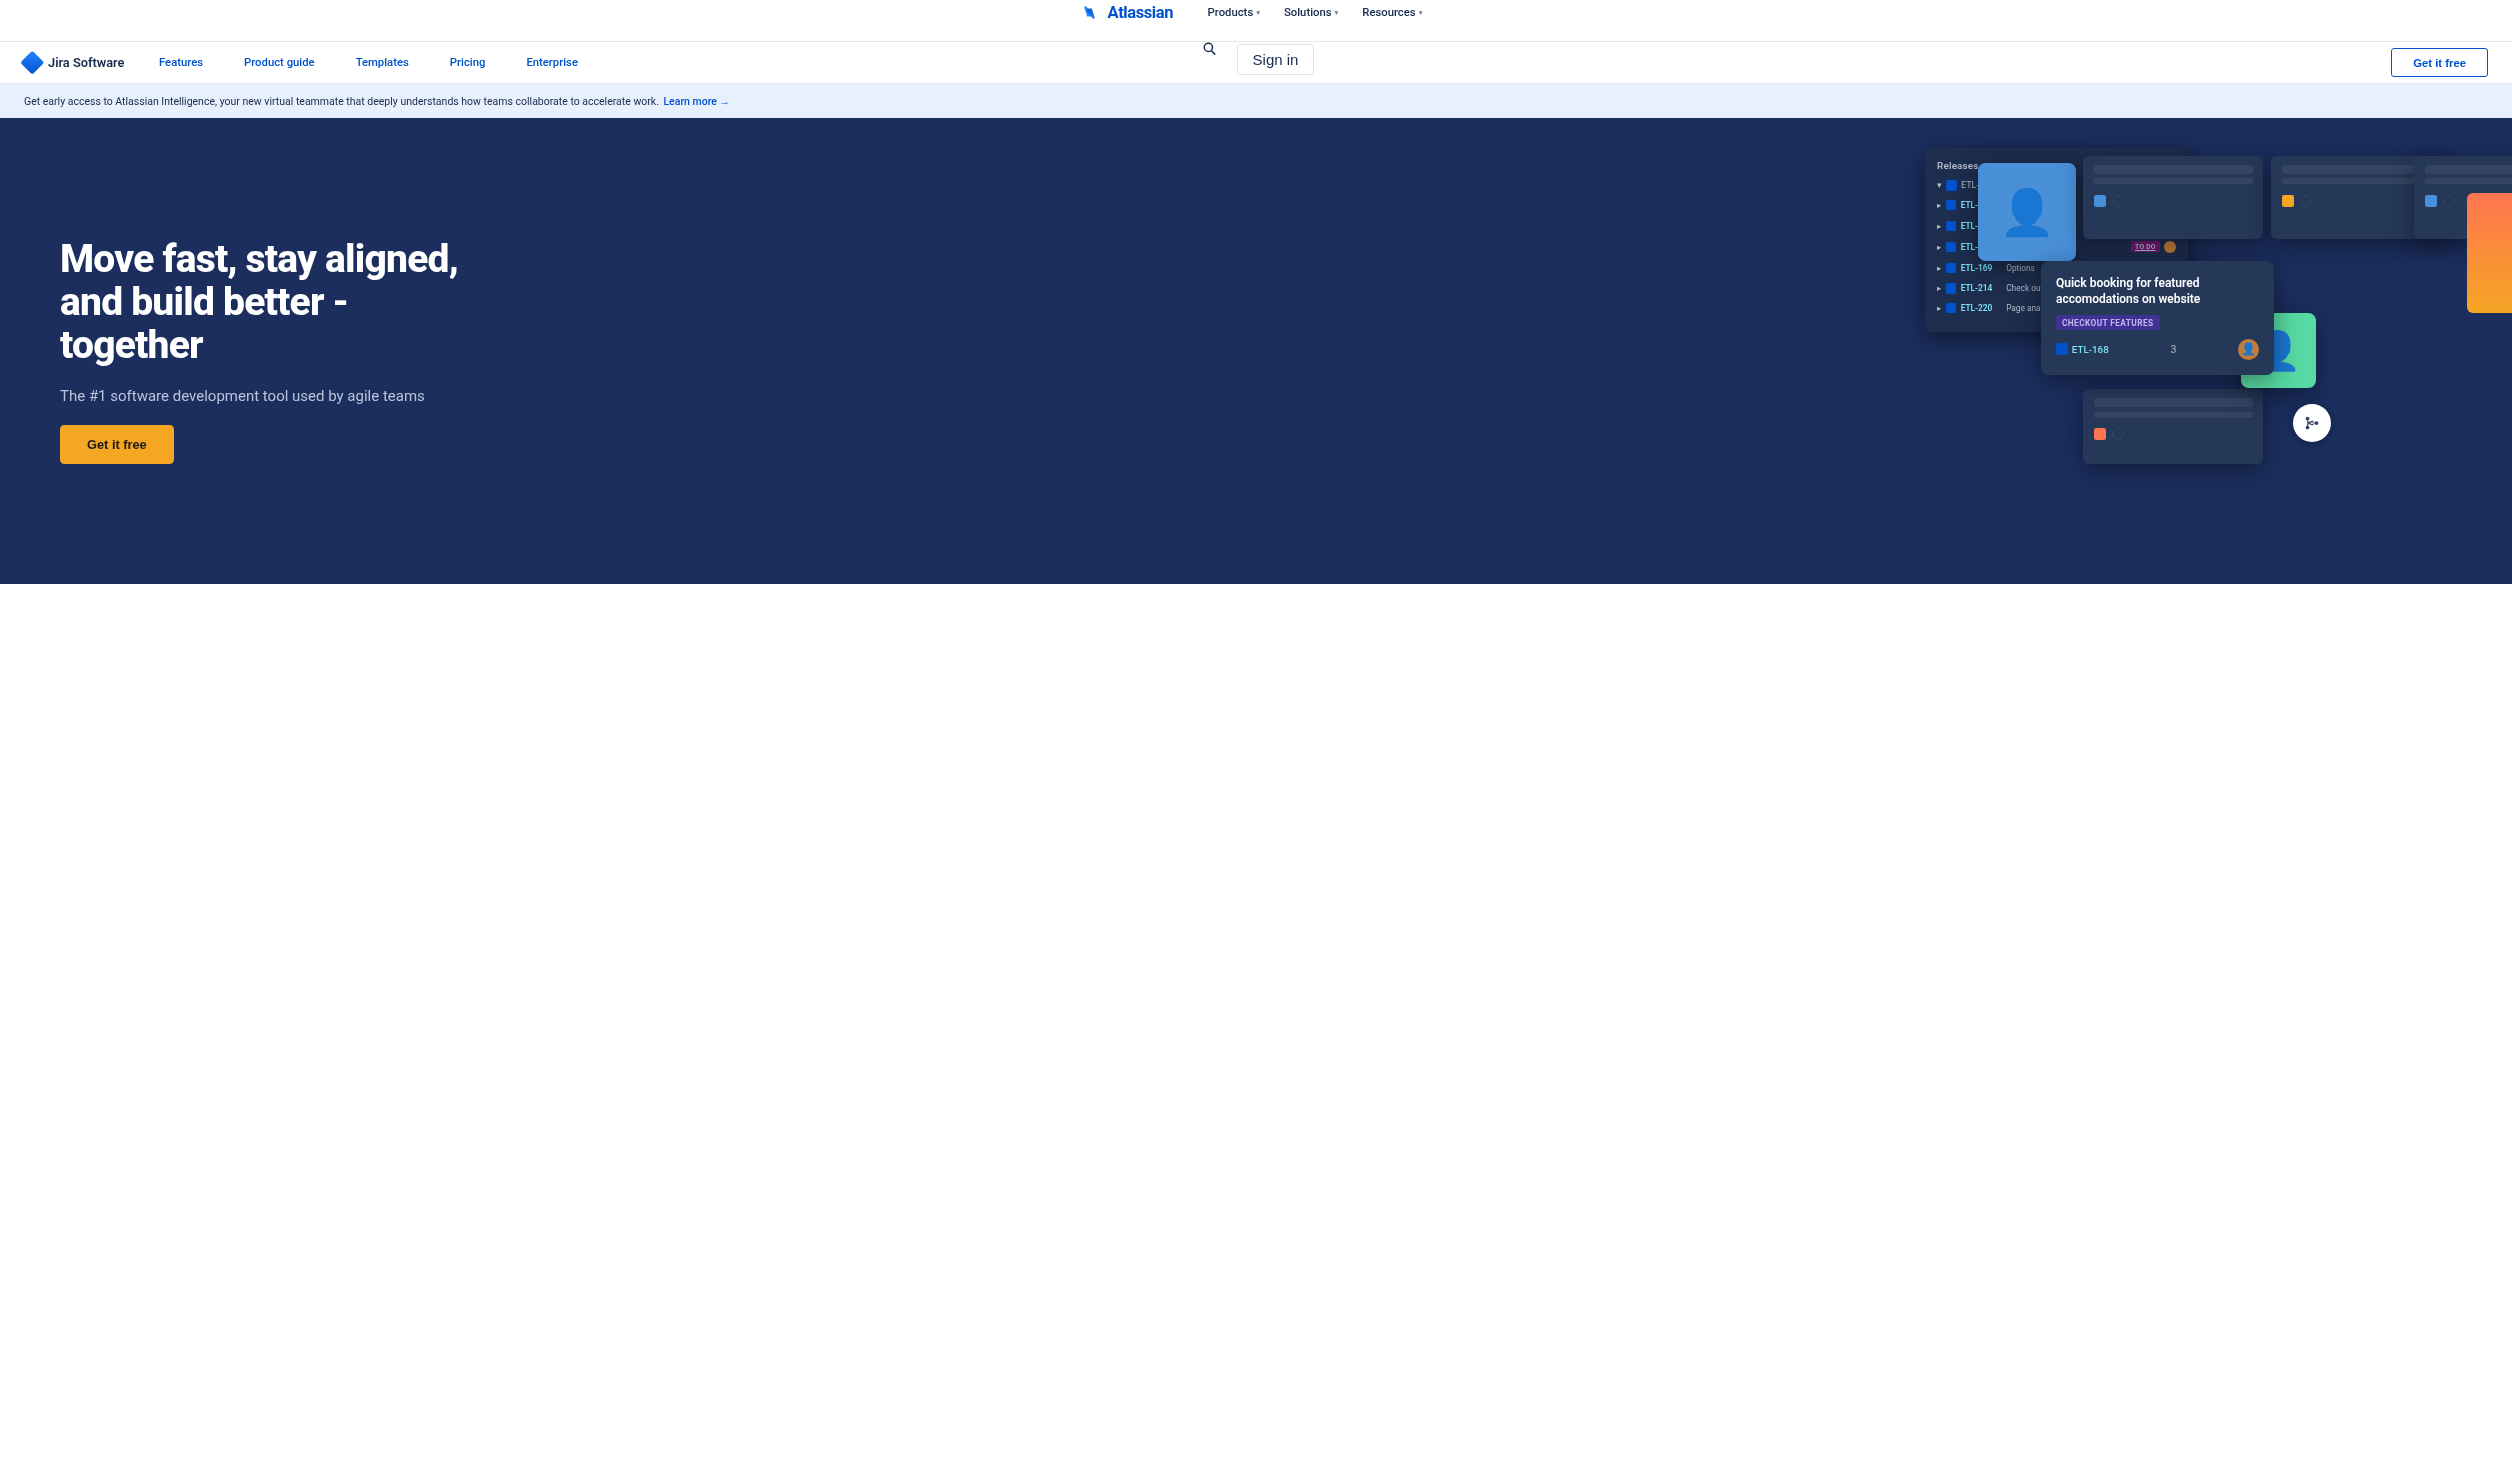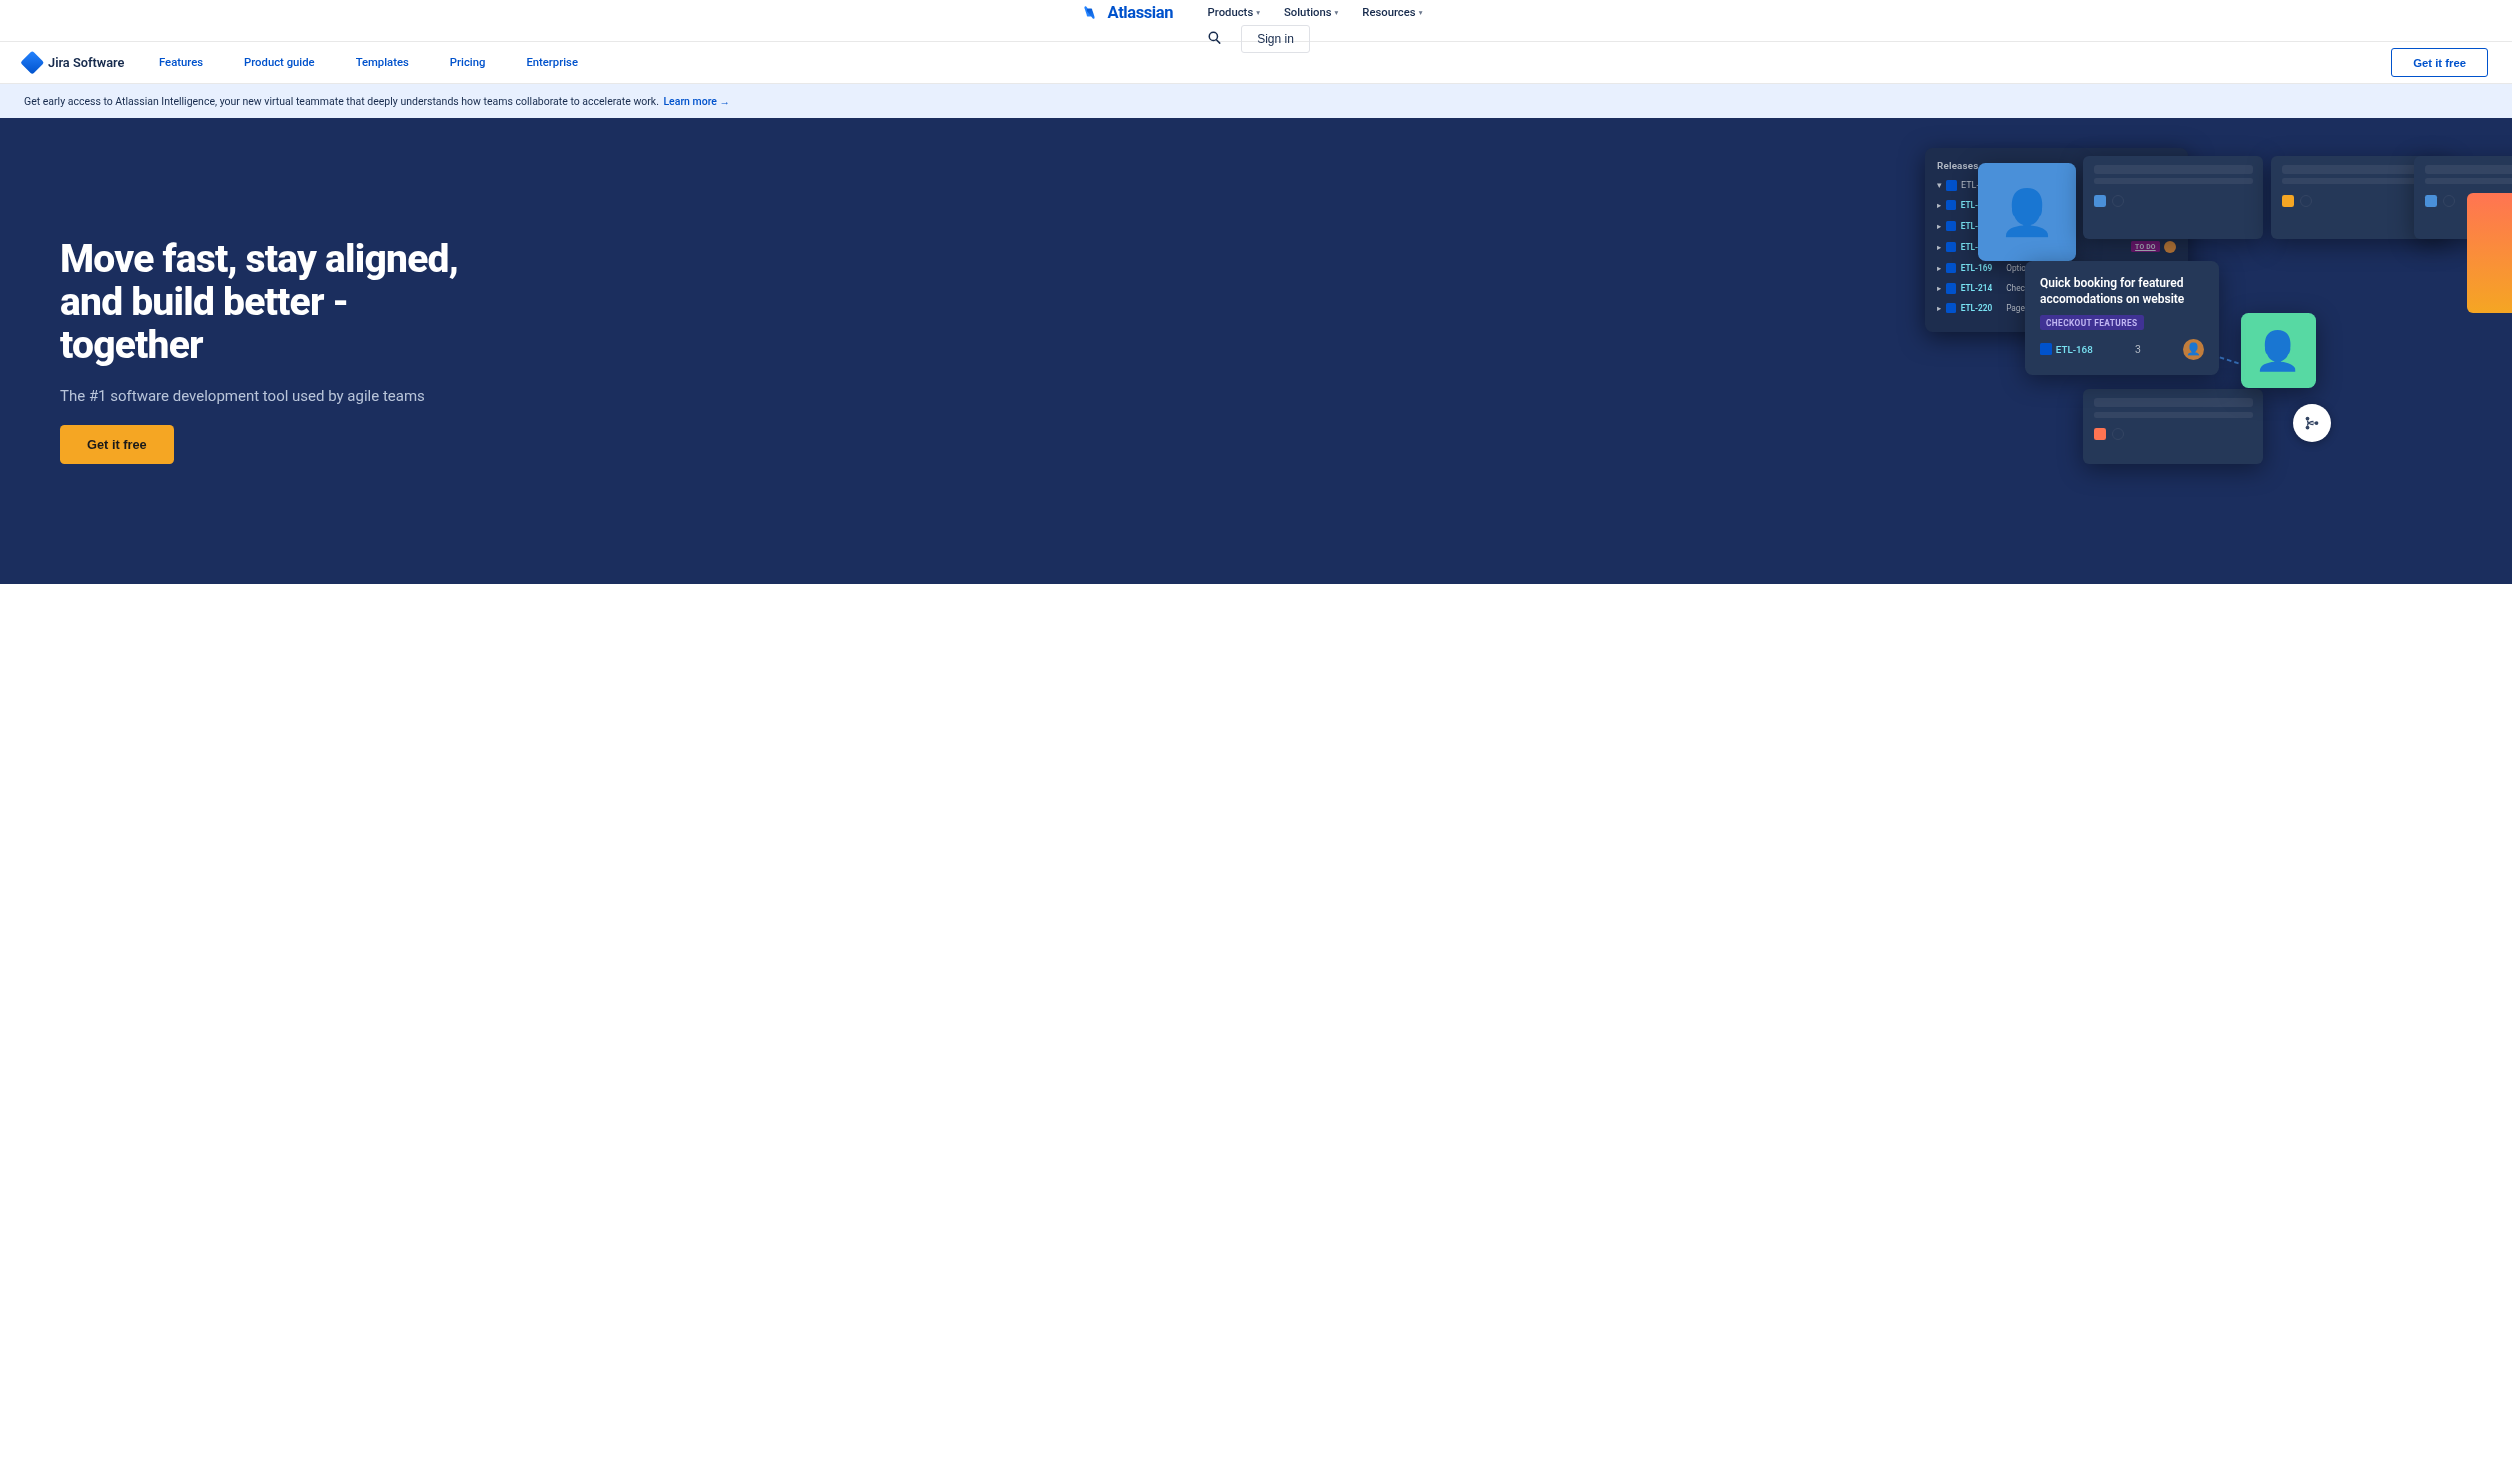--- a/index.html
+++ b/index.html
@@ -19,22 +19,23 @@
     .top-nav-link {
       color: #172b4d; font-size: 11.3px; font-weight: 500; padding: 6px 10.5px;
       text-decoration: none; border-radius: 3px; cursor: pointer;
       display: flex; align-items: center; gap: 3px;
     }
     .chevron { font-size: 7.5px; color: #6b778c; }
     .top-nav-right { display: flex; align-items: center; gap: 15px; }
     .search-icon-btn { background: none; border: none; cursor: pointer; color: #172b4d; font-size: 15px; padding: 4.5px; }
     .sign-in-btn {
       background: none; border: 0.8px solid #dfe1e6; color: #172b4d;
-      padding: 6px 15px; border-radius: 3px; font-size: 12px; font-weight: 500;
+      padding: 6px 15px; border-radius: 3px; font-size: 15px; font-weight: 500;
       cursor: pointer;
+      margin-top: 19px;
     }
 
     
     .product-nav {
       display: flex; align-items: center; justify-content: space-between;
       padding: 0 24px; height: 42px; background: #fff;
       border-bottom: 0.8px solid #e8e8e8;
     }
     .product-nav-left { display: flex; align-items: center; gap: 24px; }
     .product-brand { display: flex; align-items: center; gap: 7.5px; }
@@ -110,21 +111,21 @@
     }
     .avatar-icon { font-size: 45px; color: #fff; line-height: 1; }
 
     
     .task-card-1 { left: 158px; top: 7.5px; width: 180px; height: 83px; }
     .task-card-2 { left: 346px; top: 7.5px; width: 180px; height: 83px; }
     .task-card-3 { left: 489px; top: 7.5px; width: 150px; height: 83px; overflow: hidden; }
 
     
     .booking-card {
-      left: 100px; top: 113px; width: 194px; padding: 15px;
+      left: 116px; top: 113px; width: 233px; padding: 15px;
       background: #253858; border-radius: 7.5px; z-index: 10;
     }
     .booking-title { color: #fff; font-size: 12px; font-weight: 600; margin-bottom: 7.5px; line-height: 1.3; }
     .booking-badge {
       background: #403294; color: #c0b6f2; font-size: 8.3px; font-weight: 700;
       padding: 2.3px 6px; border-radius: 2.3px; display: inline-block; margin-bottom: 9px;
       letter-spacing: 0.4px; text-transform: uppercase;
     }
     .booking-footer { display: flex; align-items: center; justify-content: space-between; }
     .etl-id { color: #79e2f2; font-size: 9.8px; font-weight: 500; display: flex; align-items: center; gap: 3.8px; }

